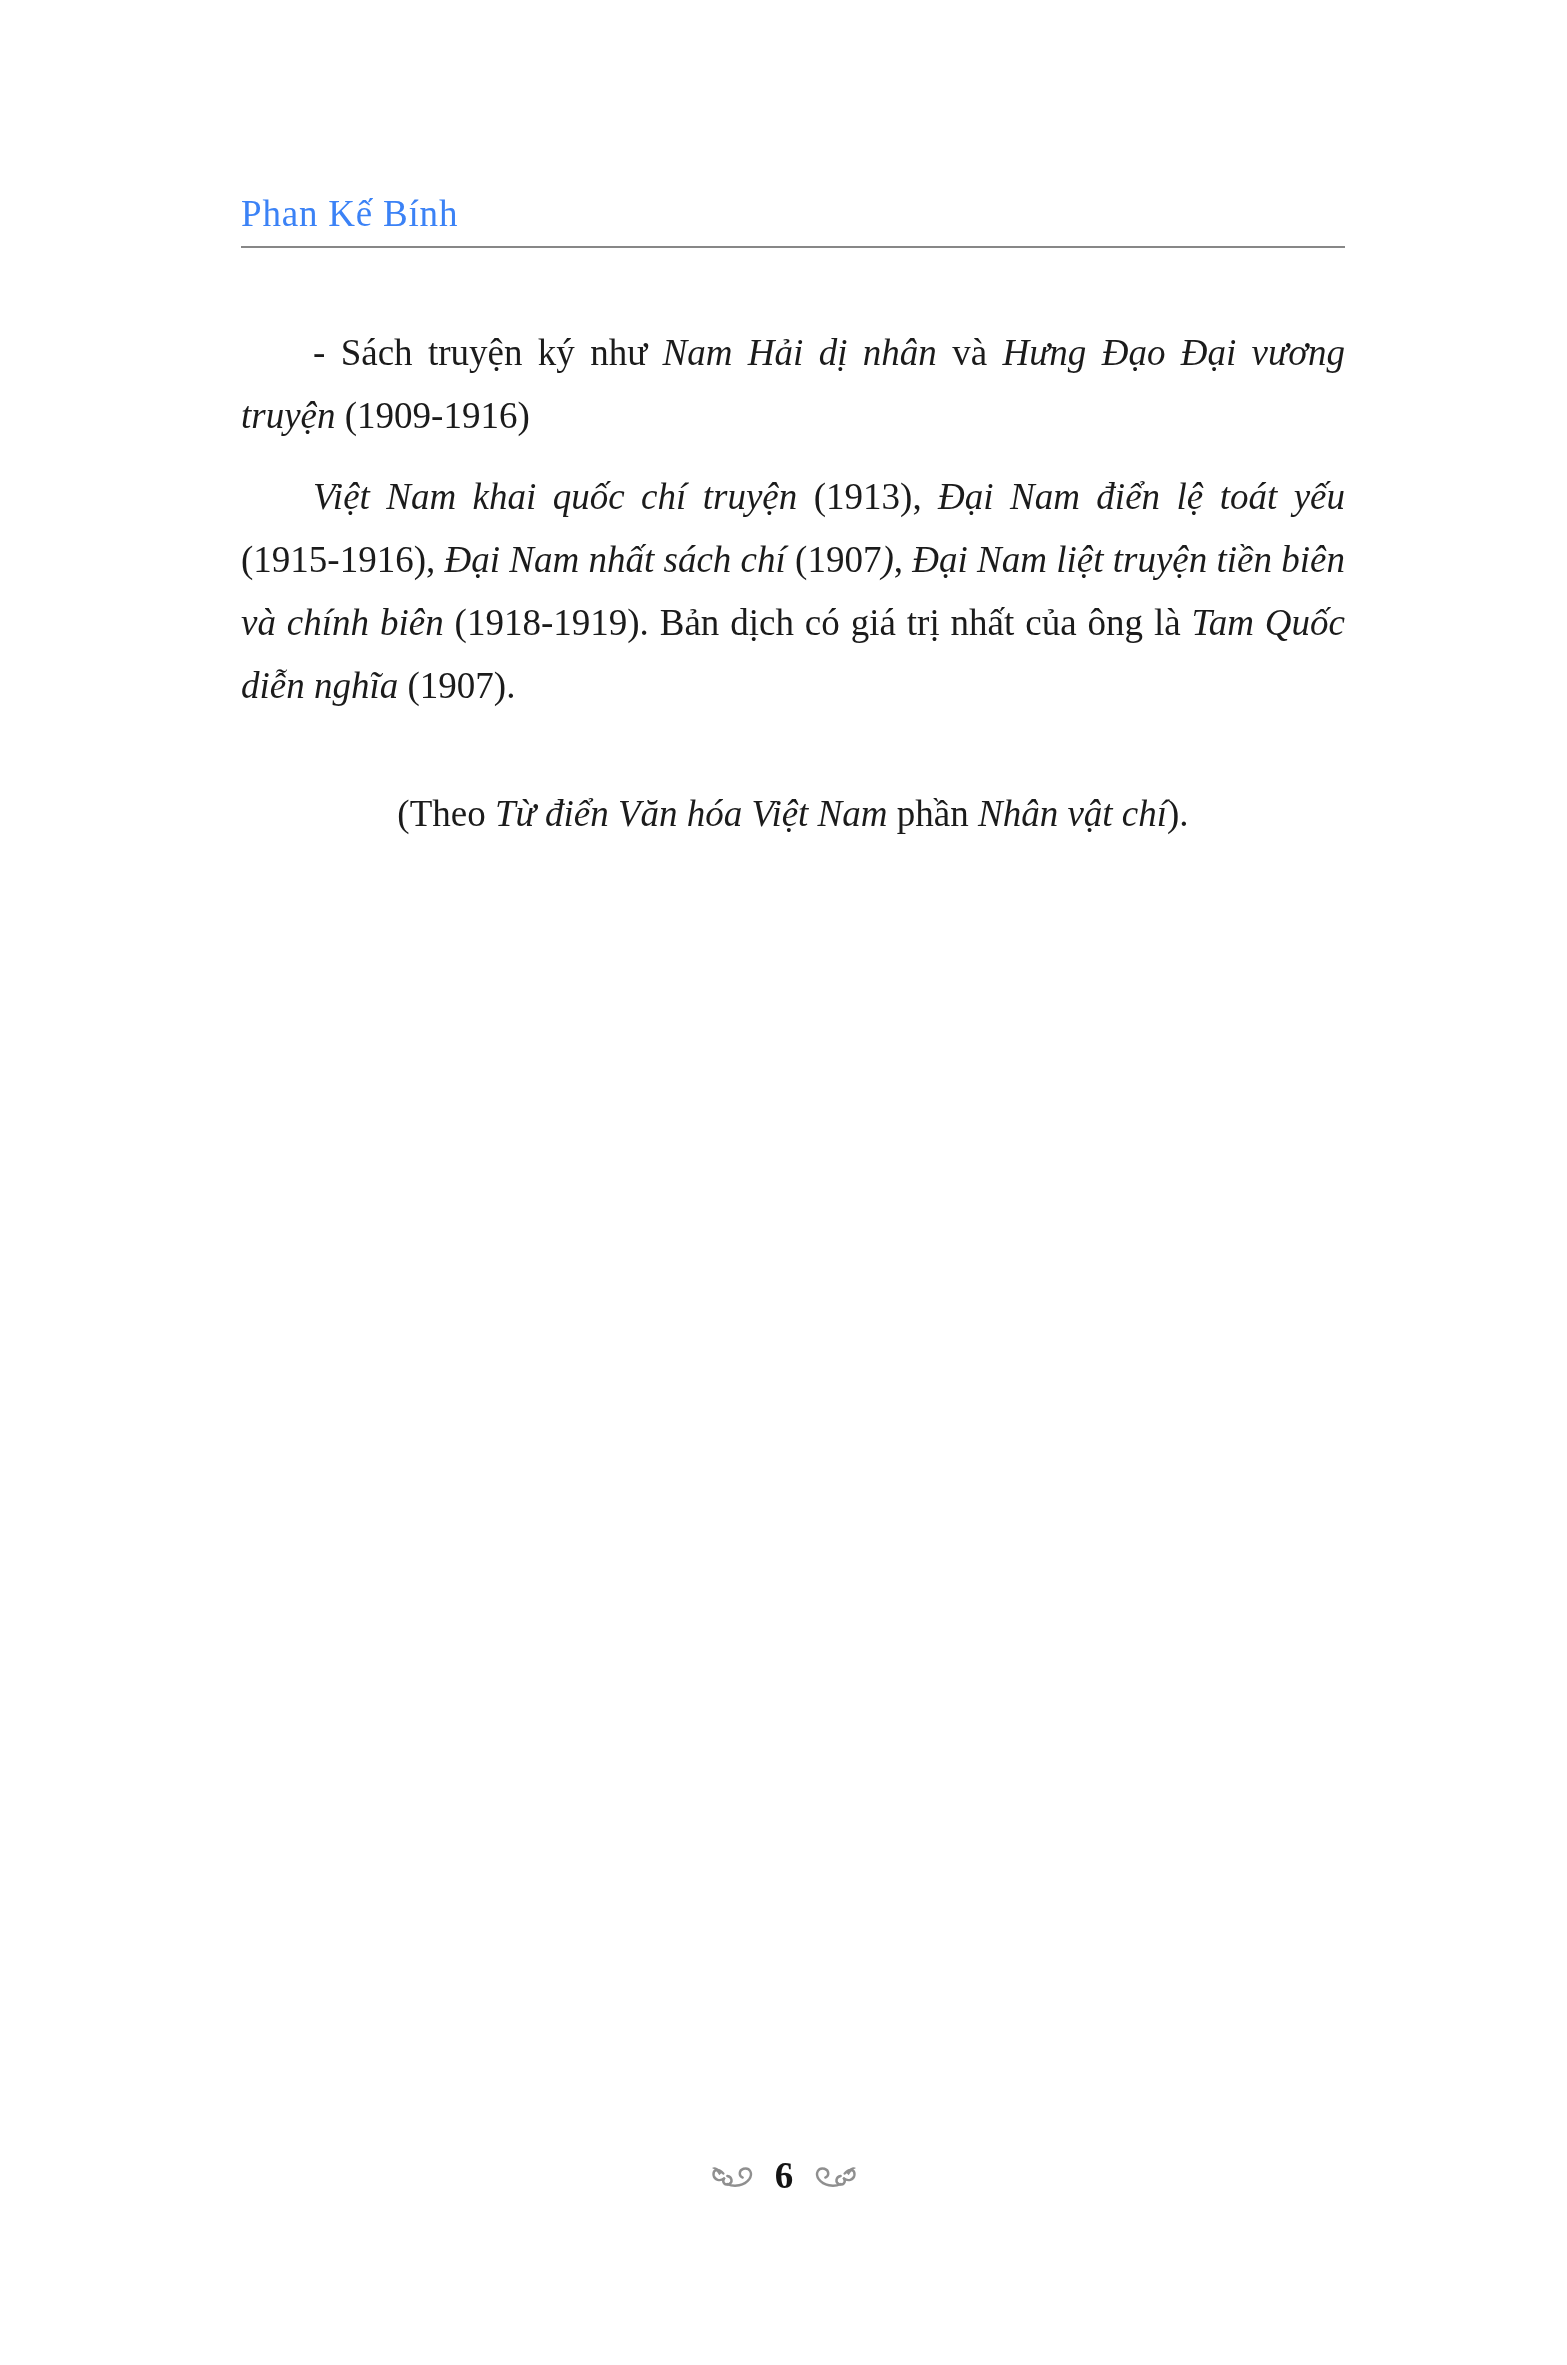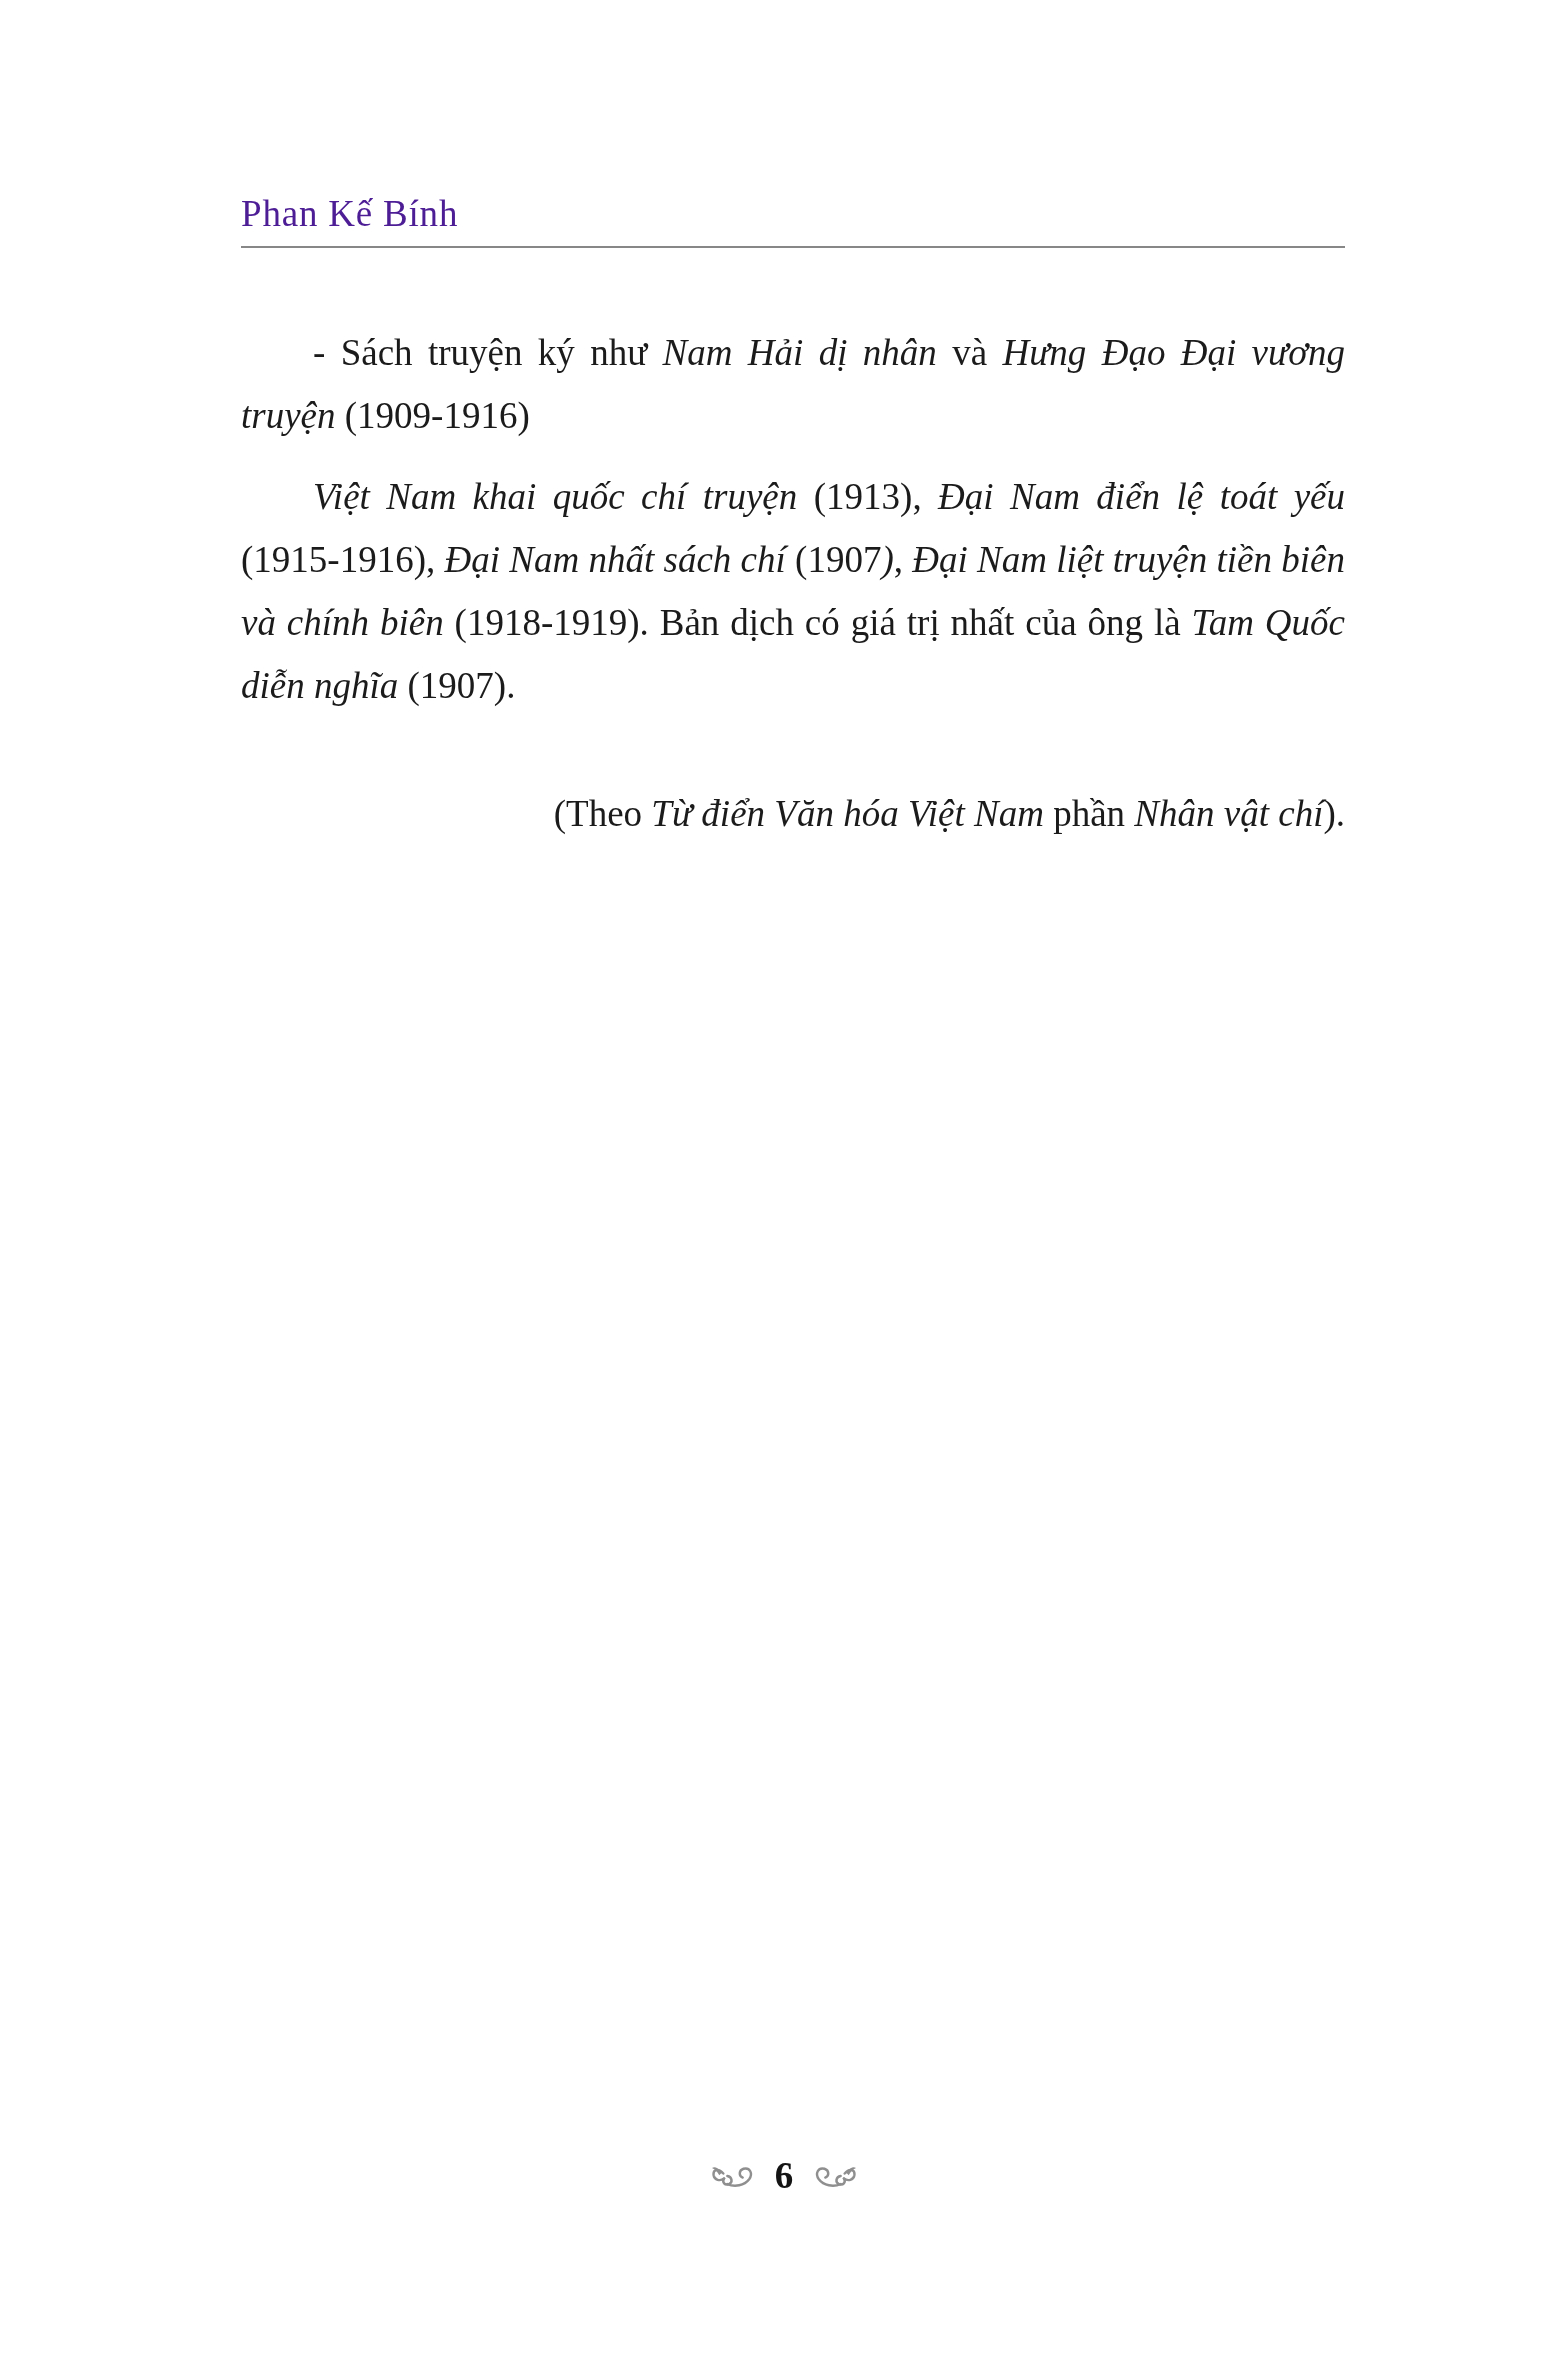--- a/index.html
+++ b/index.html
@@ -19,41 +19,41 @@
     padding: 0 223px 0 241px;
     position: relative;
   }
   header.page-header { padding-top: 195px; }
   h1.running-head {
     margin: 0;
     font-size: 37px;
     font-weight: normal;
     line-height: 1;
     letter-spacing: 0.8px;
-    color: #4c1d95;
+    color: #3b82f6;
   }
   .header-rule {
     height: 2.4px;
     background: #878787;
     margin-top: 14px;
     width: 100%;
   }
   main.page-body { margin-top: 73px; }
   p.para {
     margin: 0 0 18px 0;
     font-size: 37px;
     line-height: 63px;
     text-align: justify;
     color: #1b1b1b;
   }
   p.para.indented { text-indent: 72px; }
   p.para em { font-style: italic; }
   p.para.attribution {
     margin-top: 65px;
-    text-align: right;
+    text-align: center;
     text-indent: 0;
   }
   footer.page-footer {
     position: absolute;
     left: 0;
     right: 0;
     top: 2157px;
     display: flex;
     justify-content: center;
     align-items: center;

